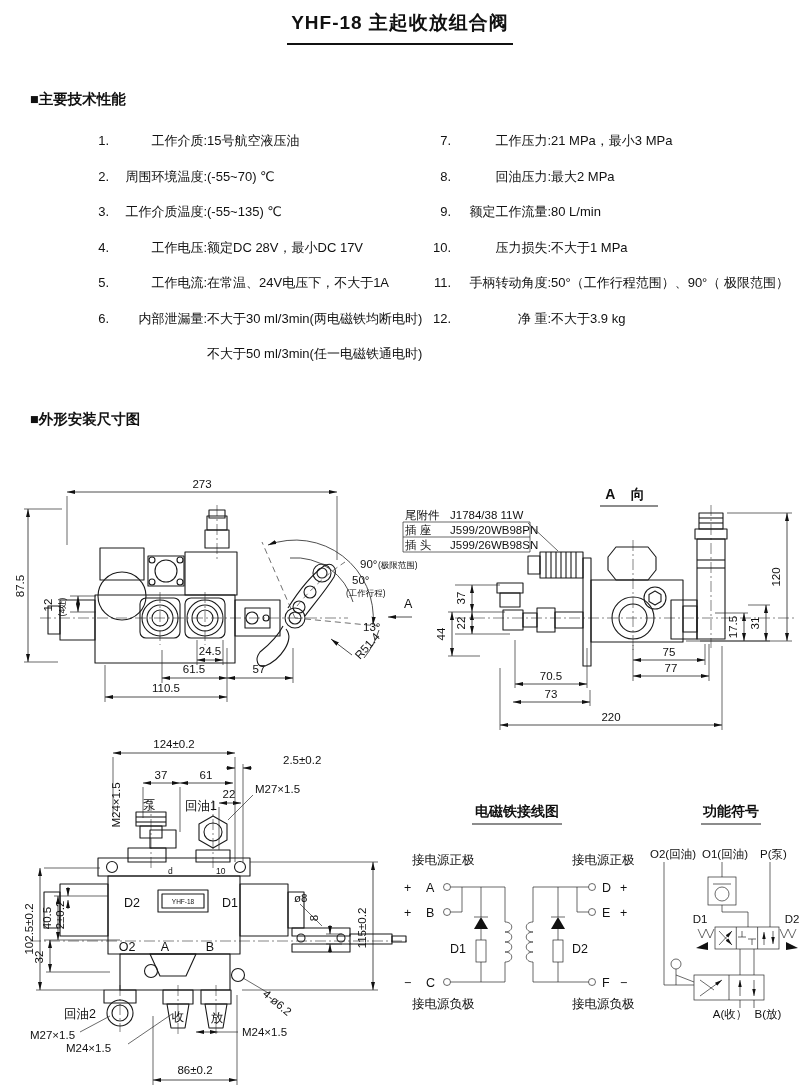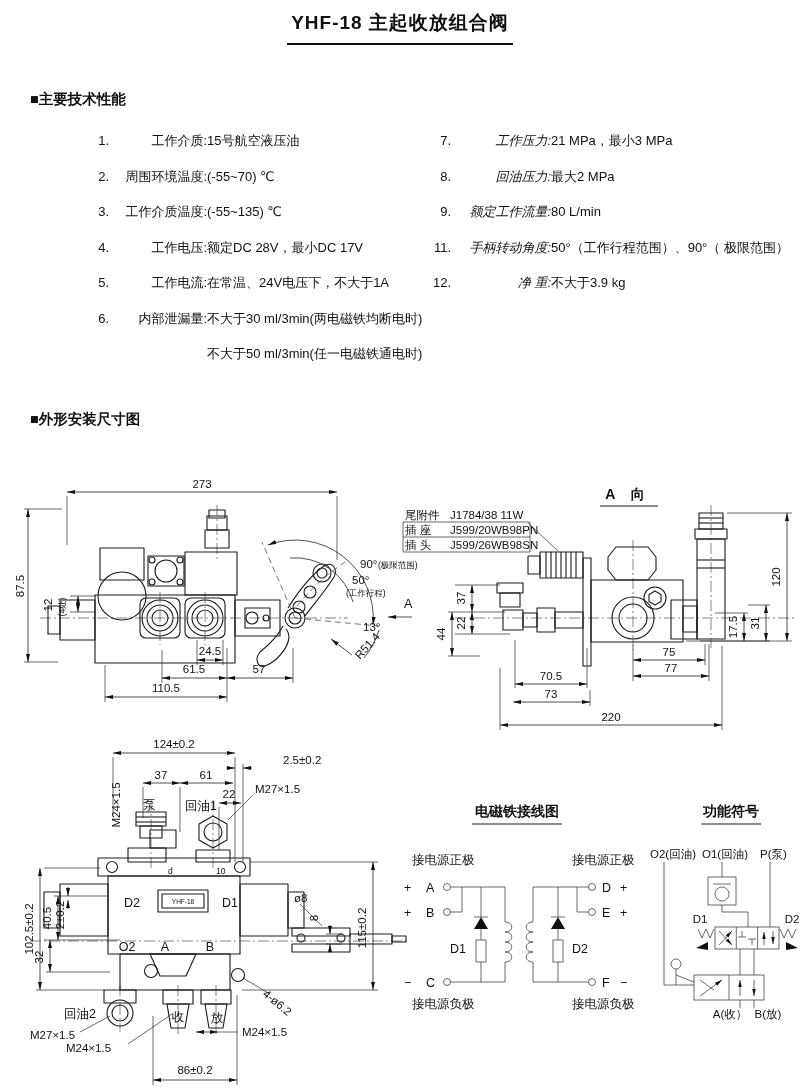--- a/index.html
+++ b/index.html
@@ -13,21 +13,21 @@
   .sec-head{position:absolute;left:30px;font-size:14.5px;font-weight:bold;}
   #sec1{top:90px;text-align:right;} #sec2{top:410px;}
   
   .spec-col{position:absolute;top:131px;}
   #spec-left{left:85px;width:345px;}
   #spec-right{left:427px;width:373px;}
   .spec-row{display:flex;align-items:flex-start;height:35.5px;font-size:13px;line-height:20px;}
   .spec-row:last-child{height:auto;}
   .sn{flex:none;width:24px;text-align:right;padding-right:6px;}
   .sl{flex:none;width:92px;text-align:right;}
-  #spec-right .sl{width:94px;font-style:italic;}
+  #spec-right .sl{width:94px;}
   .sv{flex:1;}
   .sv .v2{display:block;margin-top:15px;}
   
   .draw{position:absolute;top:440px;left:0;}
   svg text{font-family:"Liberation Sans","DejaVu Sans",sans-serif;fill:#111;}
   .t{font-size:11.5px;} .ts{font-size:8.5px;} .tm{font-size:12.5px;} .tt{font-size:14px;font-weight:bold;}
   .tp{font-size:6.5px;}
   .b{stroke:#1a1a1a;stroke-width:1.1;fill:none;stroke-linejoin:round;}
   .b2{stroke:#2a2a2a;stroke-width:0.7;fill:none;}
   .dim{stroke:#222;stroke-width:0.8;fill:none;}
@@ -87,20 +87,25 @@
       </div>
     <div class="spec-row">
         <span class="sn">8.</span>
         <span class="sl">回油压力:</span>
         <span class="sv">最大2 MPa</span>
       </div>
     <div class="spec-row">
         <span class="sn">9.</span>
         <span class="sl">额定工作流量:</span>
         <span class="sv">80 L/min</span>
+      </div>
+    <div class="spec-row">
+        <span class="sn">10.</span>
+        <span class="sl">压力损失:</span>
+        <span class="sv">不大于1 MPa</span>
       </div>
     <div class="spec-row">
         <span class="sn">11.</span>
         <span class="sl">手柄转动角度:</span>
         <span class="sv">50°（工作行程范围）、90°（ 极限范围）</span>
       </div>
     <div class="spec-row">
         <span class="sn">12.</span>
         <span class="sl">净  重:</span>
         <span class="sv">不大于3.9 kg</span>

